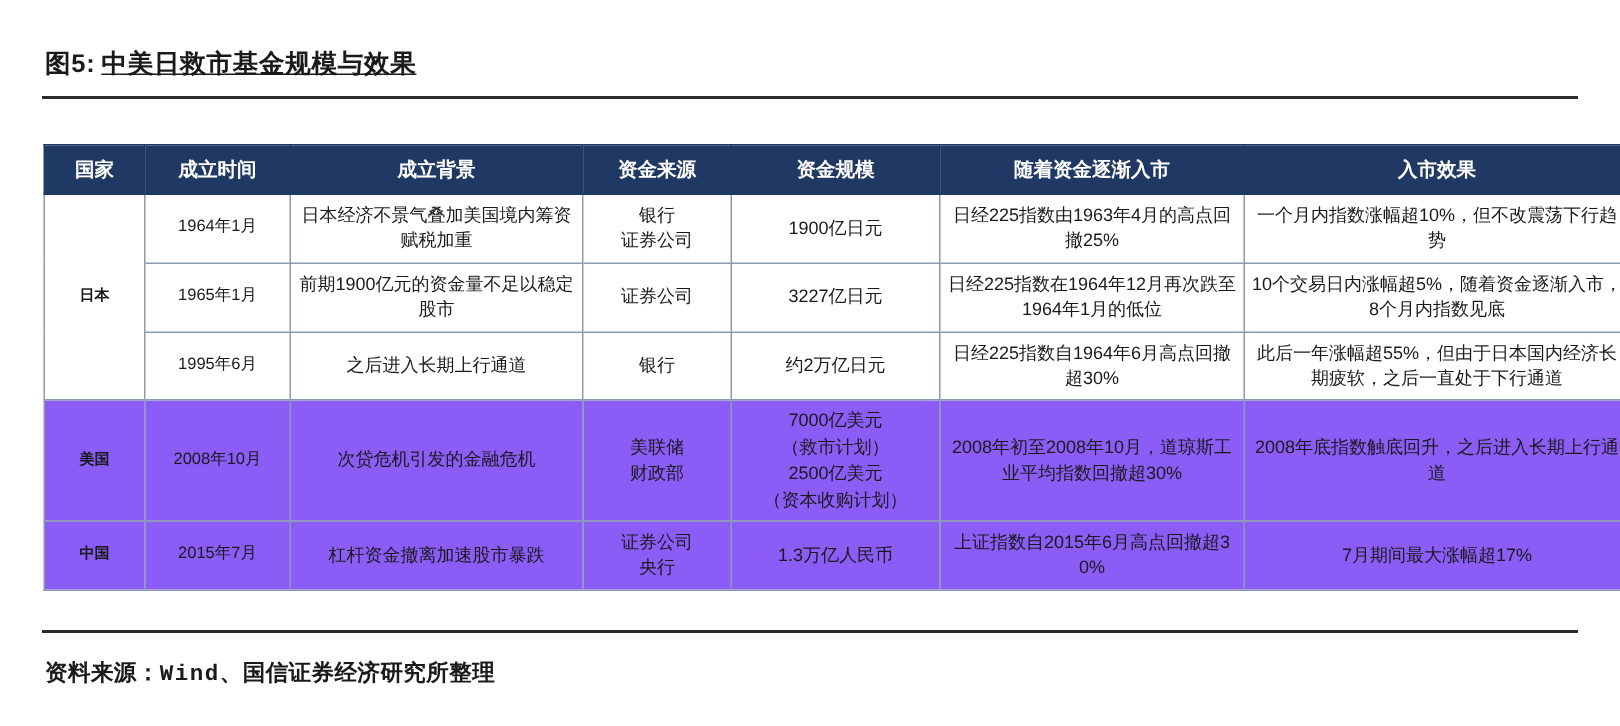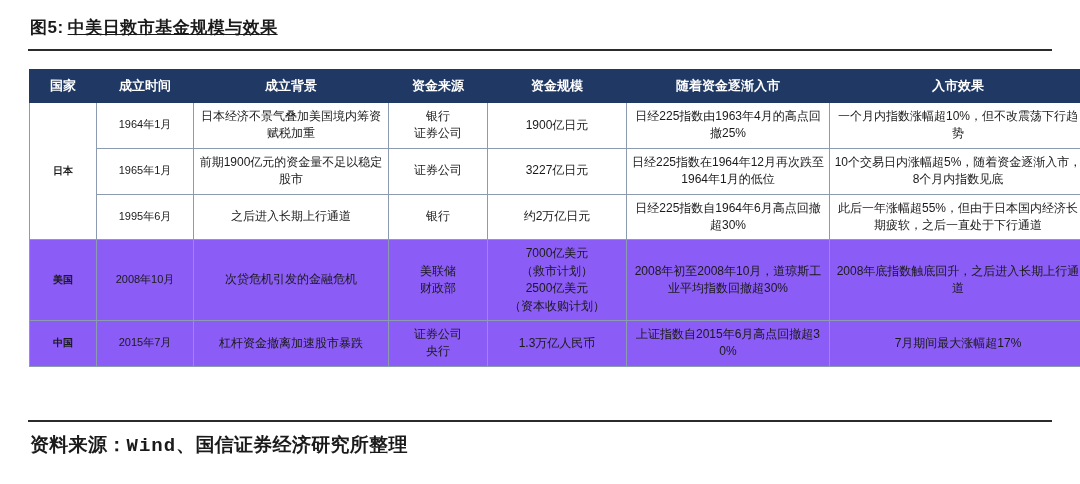--- a/index.html
+++ b/index.html
@@ -12,21 +12,21 @@
     height: 484px;
     font-family: "Liberation Sans", "DejaVu Sans", sans-serif;
     color: #1a1a1a;
     overflow: hidden;
   }
   .page {
     position: relative;
     width: 1080px;
     height: 484px;
     box-sizing: border-box;
-    padding: 0 28px;
+    padding: 15px 28px;
   }
   .title-row {
     display: flex;
     align-items: baseline;
     padding-top: 16px;
     padding-left: 2px;
     font-size: 17px;
     font-weight: bold;
     letter-spacing: 0.5px;
   }
@@ -36,21 +36,21 @@
   .title-text {
     font-weight: bold;
     text-decoration: underline;
   }
   .rule {
     margin-top: 10px;
     border-top: 2px solid #2b2b2b;
     width: 1024px;
   }
   .table-wrap {
-    margin-top: 18px;
+    margin-top: 30px;
     padding-left: 1px;
   }
   table.data {
     border-collapse: collapse;
     table-layout: fixed;
     width: 1022px;
     font-size: 12px;
   }
   table.data th, table.data td {
     border: 1px solid #8c9bb0;
@@ -79,21 +79,21 @@
     font-weight: bold;
     font-size: 10px;
   }
   td.date {
     font-size: 11px;
   }
   .src {
     position: absolute;
     left: 30px;
     bottom: 26px;
-    font-size: 19px;
+    font-size: 15px;
     font-weight: bold;
     letter-spacing: 0.3px;
   }
   .src .mono {
     font-family: "Liberation Mono", "DejaVu Sans Mono", monospace;
     letter-spacing: 1px;
   }
   .bottom-rule-holder {
     position: absolute;
     left: 28px;

